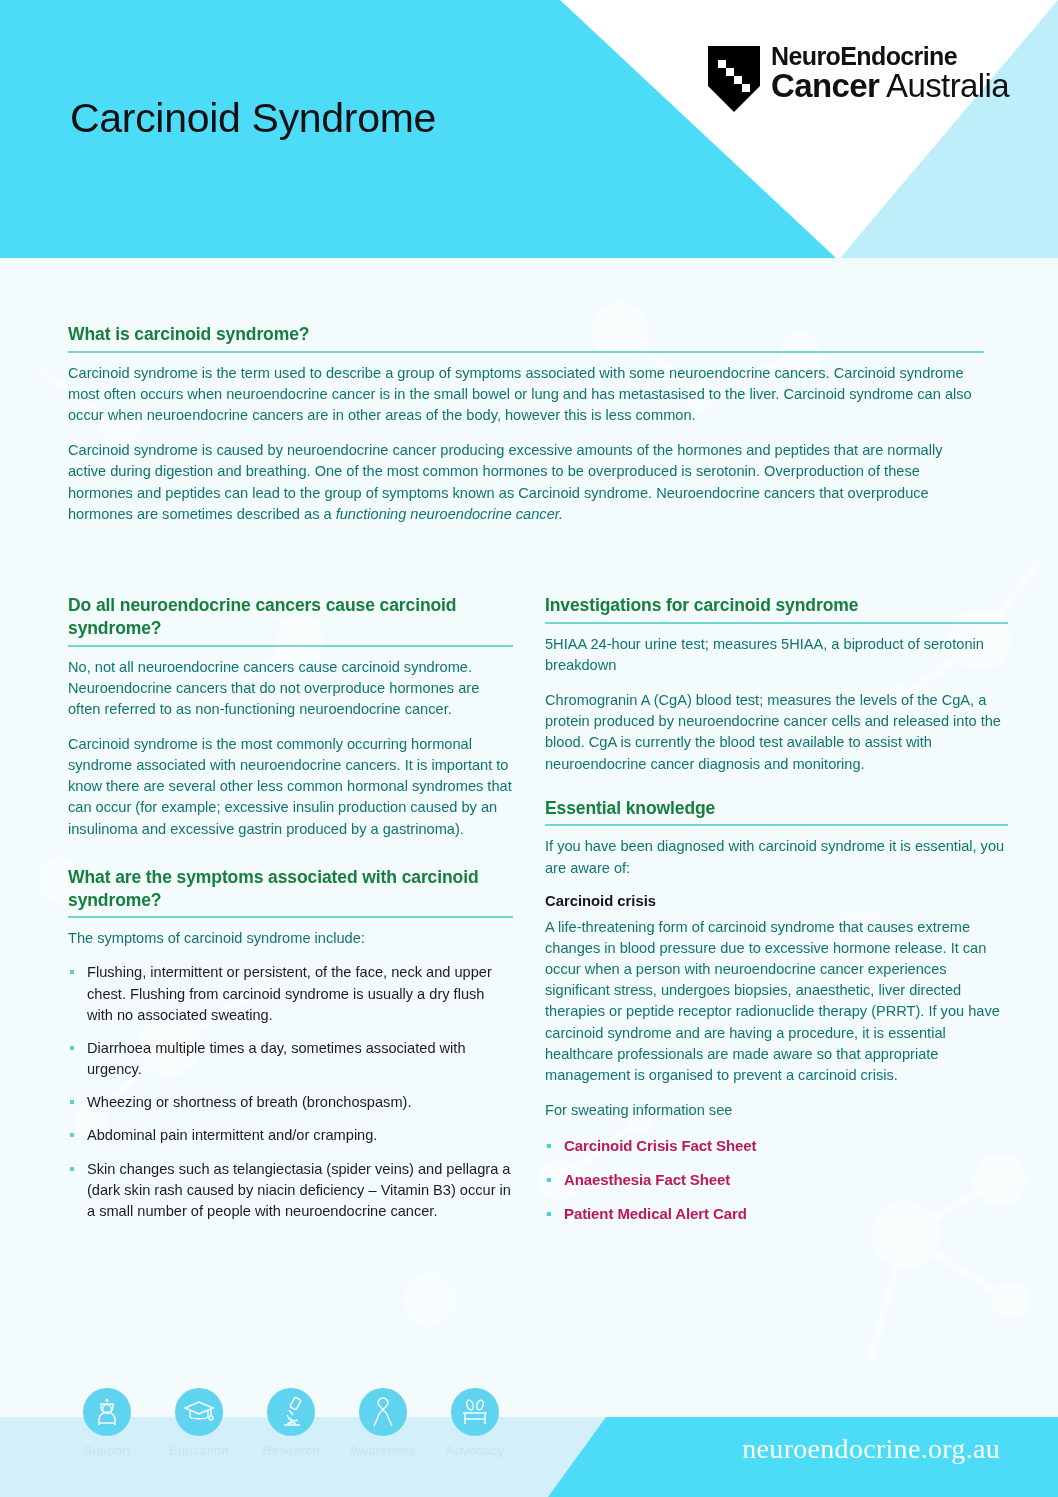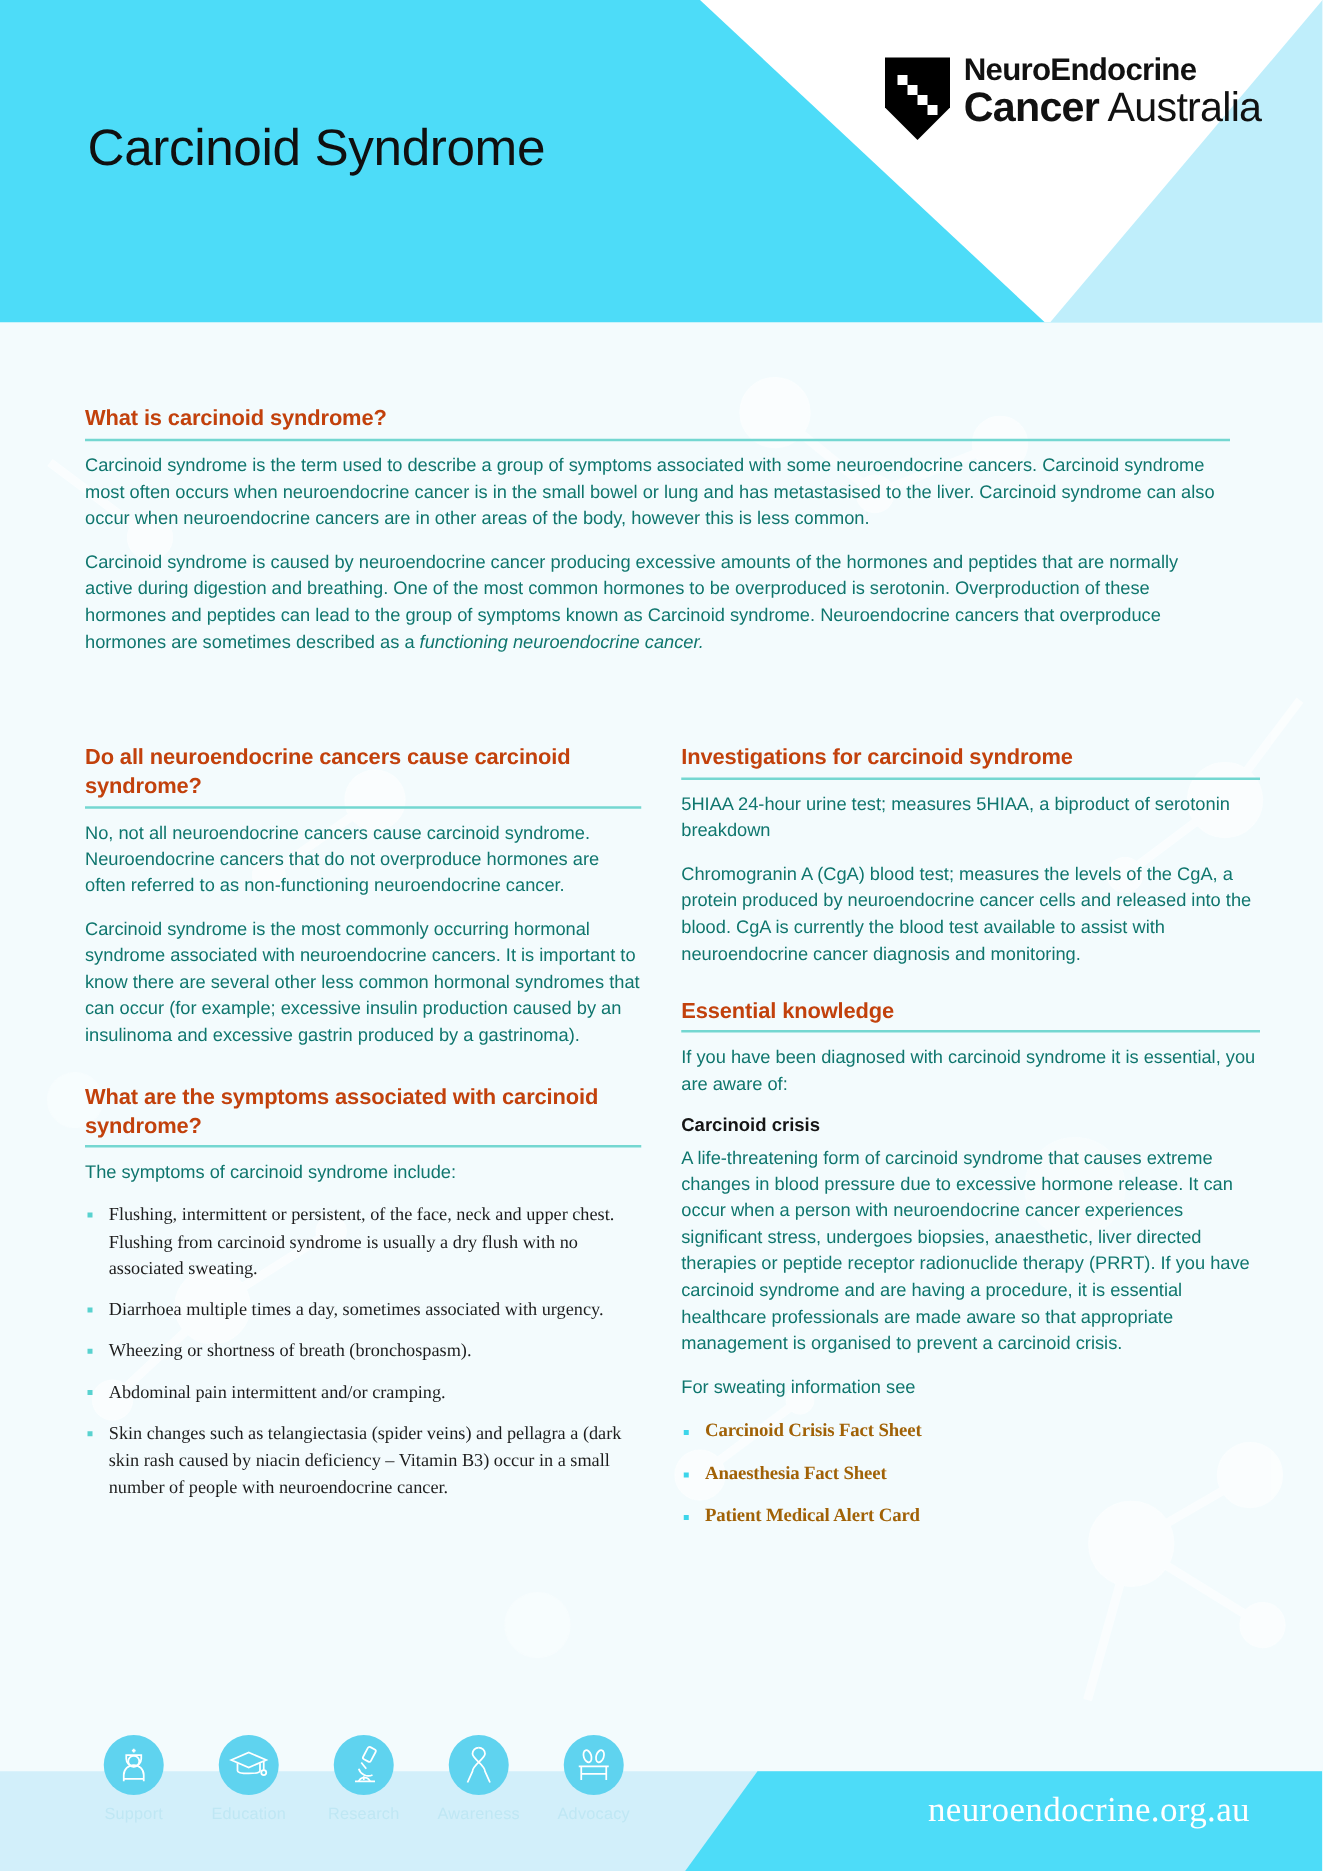--- a/index.html
+++ b/index.html
@@ -33,46 +33,46 @@
   .logo-line2 span{font-weight:normal;}
 
   
   .content{position:absolute;top:258px;left:0;width:1058px;z-index:2;}
   .wide{position:absolute; left:68px; top:65px; width:916px;}
   .cols{position:absolute; left:68px; top:336px; width:940px;}
   .col-left{position:absolute;left:0;top:0;width:445px;}
   .col-right{position:absolute;left:477px;top:0;width:463px;}
 
   h2.sec{
-    font-size:17.5px;font-weight:bold;color:#c2410c;margin:0 0 5px 0;
+    font-size:17.5px;font-weight:bold;color:#15803d;margin:0 0 5px 0;
     line-height:1.3; letter-spacing:-0.1px;
   }
   .rule{height:2px;background:#74d7d1;margin:0 0 10px 0;}
 
   p.body{
     font-size:14.6px; line-height:1.45; margin:0 0 14px 0; color:#0f766e;
   }
   p.body.tight{margin-bottom:13px;}
   p.body:last-child{margin-bottom:0;}
   .ital{font-style:italic;}
 
   h3.sub{font-size:14.8px;font-weight:bold;margin:0 0 8px 0;color:#151515;}
 
   ul.bullets{list-style:none;margin:0;padding:0;}
   ul.bullets li{
     position:relative; padding-left:19px; margin-bottom:12px;
-    font-size:14.6px; line-height:1.45; color:#1d1d1d;font-family:Liberation Serif, serif;
+    font-size:14.6px; line-height:1.45; color:#1d1d1d;
   }
   ul.bullets li:last-child{margin-bottom:0;}
   ul.bullets li::before{
     content:""; position:absolute; left:2px; top:8px;
     width:4px;height:4px;background:#58d2cf;
   }
   ul.links li{ margin-bottom:12px; }
-  ul.links li span{ color:#a16207; font-weight:bold; font-size:15px; letter-spacing:-0.1px;}
+  ul.links li span{ color:#be185d; font-weight:bold; font-size:15px; letter-spacing:-0.1px;}
   ul.links li::before{ background:#3cd5ea; top:9px;}
 
   
   .footer{position:absolute;left:0;top:1395px;width:1058px;height:102px;z-index:2;}
   .footer-bg{position:absolute;inset:0;}
   .icons{position:absolute;left:72px;top:-7px;display:flex;gap:22px;z-index:3;}
   .icon-item{width:70px;display:flex;flex-direction:column;align-items:center;}
   .icon-circle{
     width:48px;height:48px;border-radius:50%;background:#5fd3ef;
     display:flex;align-items:center;justify-content:center;

